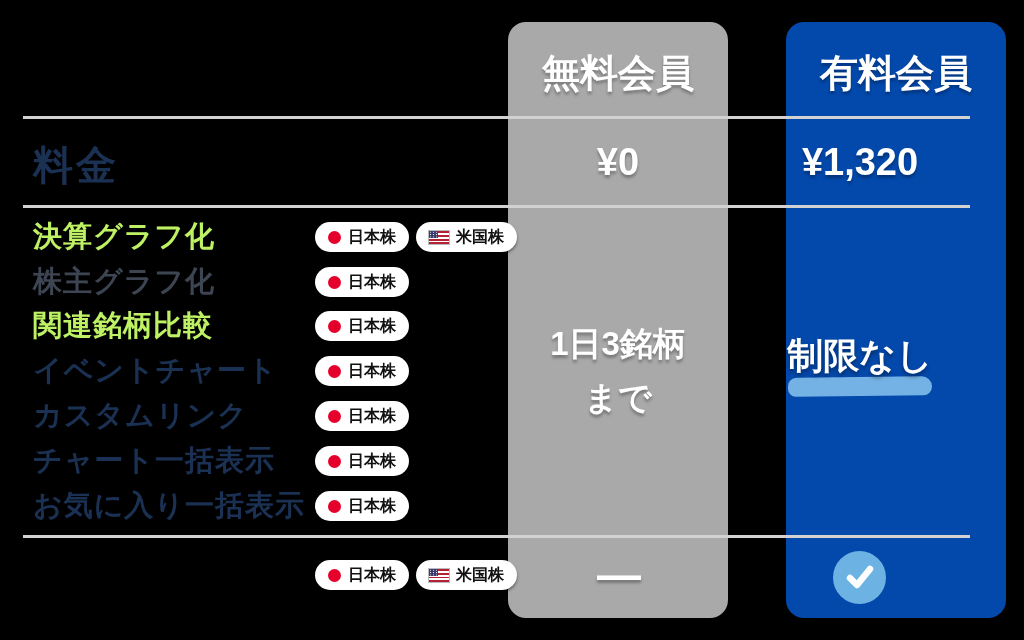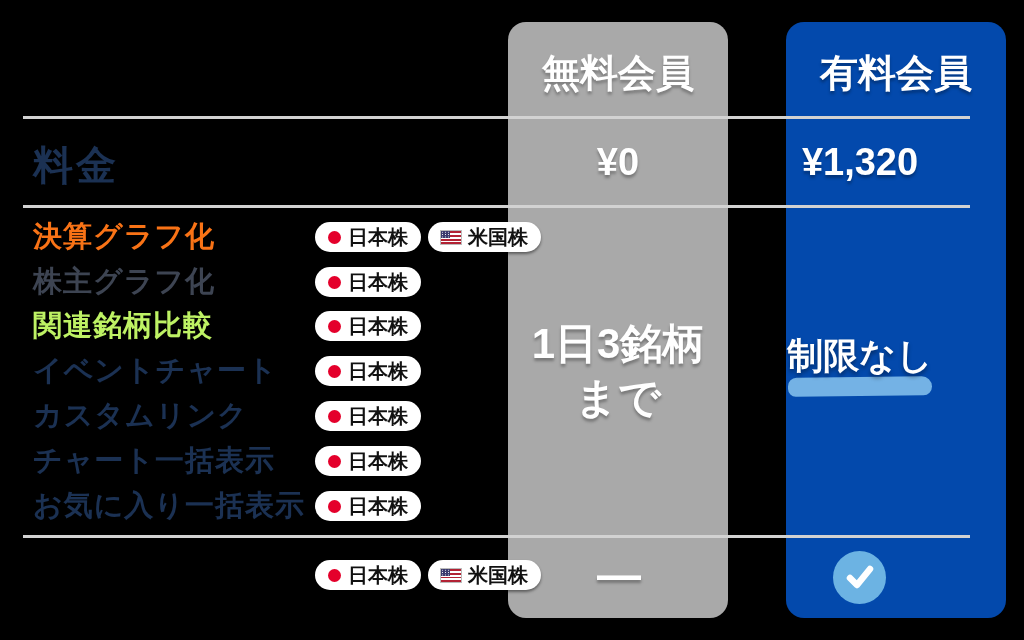--- a/index.html
+++ b/index.html
@@ -16,34 +16,34 @@
   .divider{position:absolute;left:23px;width:947px;height:3px;background:#d2d2d2;z-index:6;}
   .d1{top:116px}.d2{top:205px}.d3{top:535px}
   
   .price-label{position:absolute;left:33px;top:138px;font-size:40px;font-weight:bold;
                color:#1b3153;letter-spacing:3px;z-index:3;}
   .feature-row{position:absolute;left:0;width:508px;height:44px;display:flex;align-items:center;z-index:3;}
   .feature-label{margin-left:33px;font-size:29px;font-weight:bold;color:#1b3153;letter-spacing:1px;
                  white-space:nowrap;}
   .badge-group{position:absolute;left:315px;display:flex;gap:7px;align-items:center;}
   .pill{height:30px;border-radius:16px;background:#fff;display:inline-flex;align-items:center;
-        gap:7px;padding:0 13px;font-size:20px;font-weight:bold;color:#111;
+        gap:7px;padding:0 13px;font-size:16px;font-weight:bold;color:#111;
         box-shadow:0 2px 3px rgba(0,0,0,.45);white-space:nowrap;}
   .dot{width:13px;height:13px;border-radius:50%;background:#e4002b;flex:none;}
   .usflag{width:20px;height:13px;position:relative;flex:none;
           background:repeating-linear-gradient(180deg,#b22234 0 1.9px,#fff 1.9px 3.8px);
           outline:1px solid #bbb;}
   .usflag::after{content:"";position:absolute;left:0;top:0;width:9px;height:7px;background:#3c3b6e;
           background-image:radial-gradient(#fff 0.6px,transparent 0.8px);background-size:3px 2.4px;}
   
   .cell{position:absolute;display:flex;align-items:center;justify-content:center;color:#fff;
         font-weight:bold;text-align:center;z-index:3;text-shadow:0 3px 3px rgba(0,0,0,.3);}
   .price-free{left:508px;top:120px;width:220px;height:84px;font-size:38px;}
   .price-paid{left:750px;top:120px;width:220px;height:84px;font-size:38px;}
-  .limit-free{left:508px;top:316px;width:220px;height:110px;flex-direction:column;font-size:42px;
+  .limit-free{left:508px;top:316px;width:220px;height:110px;flex-direction:column;font-size:33px;
               line-height:54px;}
   .limit-paid{left:750px;top:330px;width:220px;height:52px;font-size:36px;z-index:4;
               text-shadow:0 3px 4px rgba(0,0,0,.4);}
   .limit-underline{position:absolute;left:788px;top:377px;width:144px;height:19px;background:#74b2e5;
               border-radius:10px 12px 10px 9px;transform:rotate(-.6deg);z-index:3;}
   .dash-cell{left:508px;top:540px;width:220px;height:70px;font-size:44px;letter-spacing:-2px;}
   .check-circle{position:absolute;left:833px;top:551px;width:53px;height:53px;border-radius:50%;
               background:#6cb3e3;display:flex;align-items:center;justify-content:center;z-index:3;}
   
   .fr0{top:215px}.fr1{top:260px}.fr2{top:304px}.fr3{top:349px}.fr4{top:394px}.fr5{top:439px}.fr6{top:484px}
@@ -63,21 +63,21 @@
 
   <div class="divider d1"></div>
   <div class="divider d2"></div>
   <div class="divider d3"></div>
 
   <div class="price-label">料金</div>
   <div class="cell price-free">¥0</div>
   <div class="cell price-paid">¥1,320</div>
 
   <div class="feature-row fr0">
-    <span class="feature-label" style="color:#f97316">決算グラフ化</span>
+    <span class="feature-label" style="color:#bef264">決算グラフ化</span>
     <span class="badge-group">
       <span class="pill">
           <span class="dot"></span>
           <span>日本株</span>
         </span>
       <span class="pill">
           <span class="usflag"></span>
           <span>米国株</span>
         </span>
     </span>

